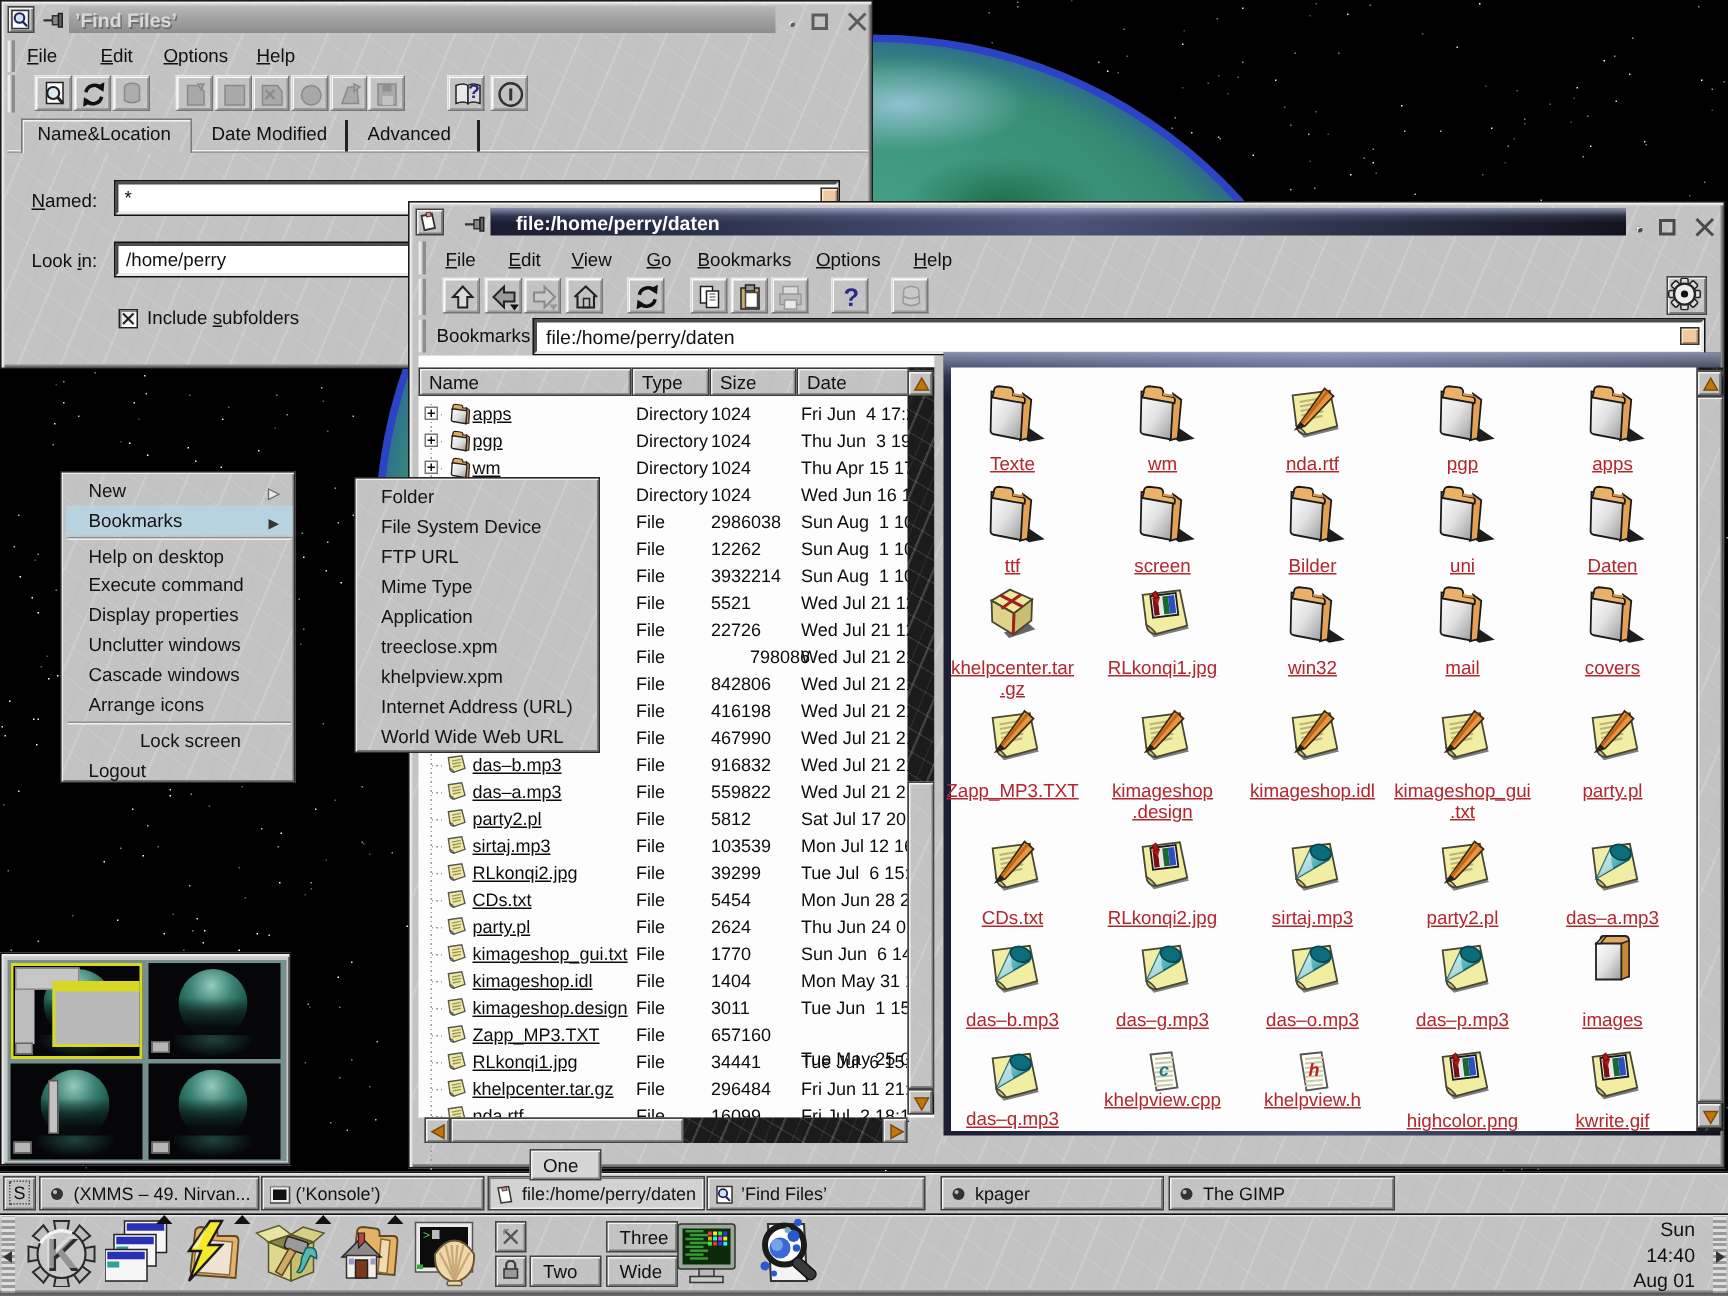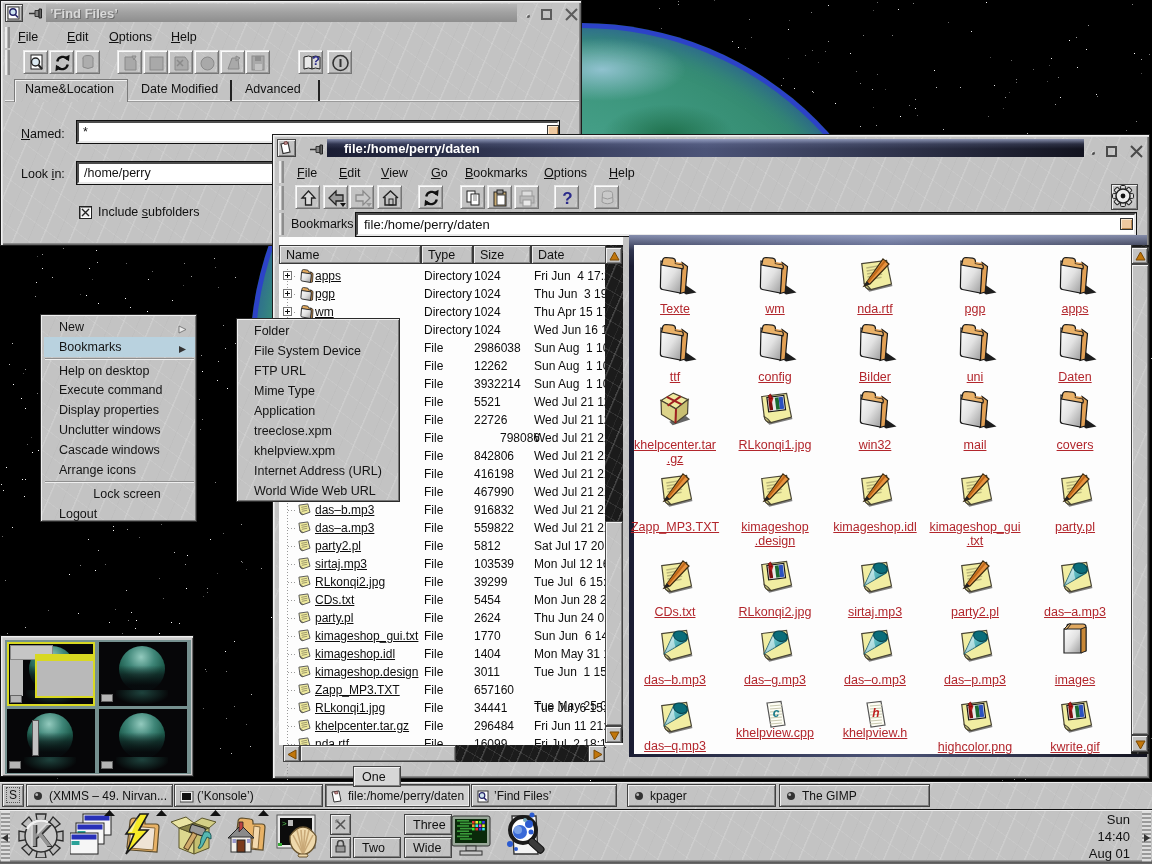--- a/index.html
+++ b/index.html
@@ -861,21 +861,21 @@
 <div class="ilabel" style="left:610px;top:370px">ttf</div>
 <div class="abs" style="left:758px;top:320px;transform:scale(1.0);transform-origin:0 0">
     <svg width="40" height="44" viewBox="0 0 40 44">
       <path d="M16 33 L28 41.5 L38.5 39.5 L26 31 Z" fill="#0a0a0a" opacity=".92"></path>
       <path d="M24 9.5 L29.5 13.5 L27.2 39 L22 40.5 Z" fill="#e2a156" stroke="#1a1a1a" stroke-width="1.2"></path>
       <path d="M3 8 L22 11.5 Q24 12 24 14 L22.5 40 L4.5 36.5 Q2.2 36 2.4 33.8 Z" fill="url(#gsil)" stroke="#1a1a1a" stroke-width="1.2"></path>
       <path d="M4.5 8.5 Q4.5 4.5 8 4.5 L14.5 5.2 Q17.5 5.5 17.5 8.7 L17.4 10.5 L23.5 11.5 Q25.5 12 25.3 14 L25 15.8 L3.5 12 Z" fill="#eab269" stroke="#1a1a1a" stroke-width="1.2"></path>
       <path d="M17.4 9 L22 9.8 L24 9.5 L24.5 11.6 L17.3 10.6 Z" fill="#d8954a" stroke="none"></path>
     </svg>
   </div>
-<div class="ilabel" style="left:710px;top:370px">config</div>
+<div class="ilabel" style="left:710px;top:370px">screen</div>
 <div class="abs" style="left:858px;top:320px;transform:scale(1.0);transform-origin:0 0">
     <svg width="40" height="44" viewBox="0 0 40 44">
       <path d="M16 33 L28 41.5 L38.5 39.5 L26 31 Z" fill="#0a0a0a" opacity=".92"></path>
       <path d="M24 9.5 L29.5 13.5 L27.2 39 L22 40.5 Z" fill="#e2a156" stroke="#1a1a1a" stroke-width="1.2"></path>
       <path d="M3 8 L22 11.5 Q24 12 24 14 L22.5 40 L4.5 36.5 Q2.2 36 2.4 33.8 Z" fill="url(#gsil)" stroke="#1a1a1a" stroke-width="1.2"></path>
       <path d="M4.5 8.5 Q4.5 4.5 8 4.5 L14.5 5.2 Q17.5 5.5 17.5 8.7 L17.4 10.5 L23.5 11.5 Q25.5 12 25.3 14 L25 15.8 L3.5 12 Z" fill="#eab269" stroke="#1a1a1a" stroke-width="1.2"></path>
       <path d="M17.4 9 L22 9.8 L24 9.5 L24.5 11.6 L17.3 10.6 Z" fill="#d8954a" stroke="none"></path>
     </svg>
   </div>
 <div class="ilabel" style="left:810px;top:370px">Bilder</div>

